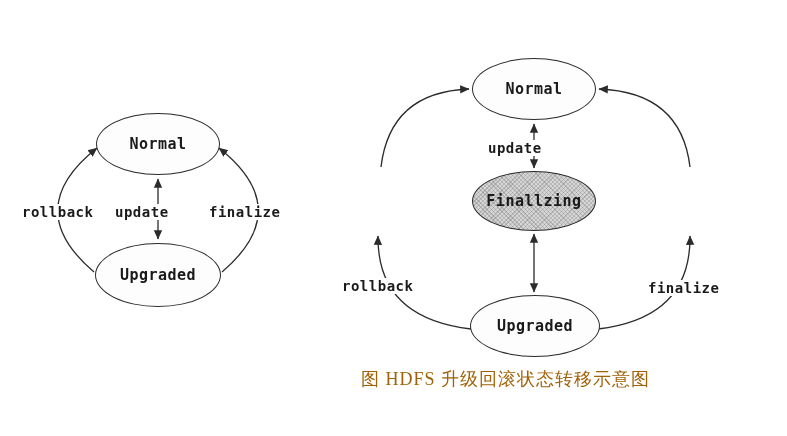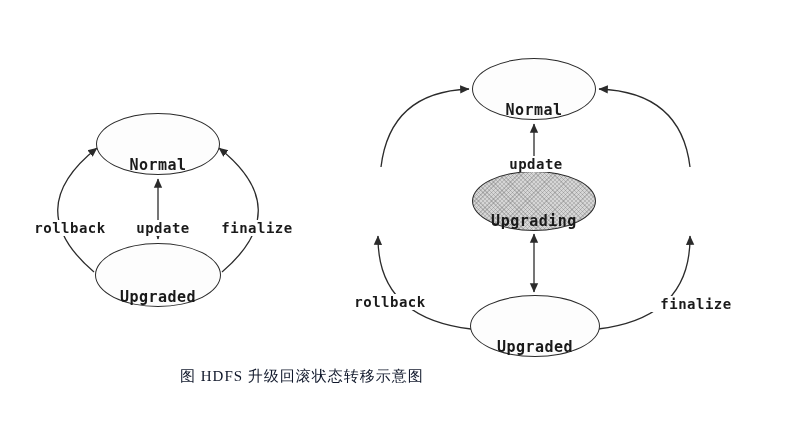--- a/index.html
+++ b/index.html
@@ -12,40 +12,40 @@
     background:var(--background);
     font-family:"DejaVu Sans Mono","Liberation Mono",monospace;
     overflow:hidden;
   }
   .edges{position:absolute;left:0;top:0;width:787px;height:436px;}
   .edges path, .edges line{fill:none;stroke:var(--line);stroke-width:1.3;}
   .edges marker path{fill:var(--line);stroke:none;}
   .node{
     position:absolute; border:1.6px solid var(--line); border-radius:50%;
     background:var(--node-fill);
-    display:flex; align-items:flex-end; justify-content:center;
+    display:flex; align-items:center; justify-content:center;
     color:var(--text); font-weight:700; font-size:15px; letter-spacing:.5px;
     box-sizing:border-box;
   }
   .node.shaded{
     border-width:1.8px;
     background:
       repeating-linear-gradient(45deg, rgba(90,90,90,.25) 0 1px, transparent 1px 3px),
       repeating-linear-gradient(135deg, rgba(90,90,90,.25) 0 1px, transparent 1px 3px),
       var(--shaded-fill);
   }
   .edge-label{
-    position:absolute; width:96px; text-align:center;
+    position:absolute; width:96px; text-align:left;
     background:var(--background); color:var(--text);
-    font-size:14px; font-weight:600; letter-spacing:.5px; line-height:16px;margin-top:16px;
+    font-size:14px; font-weight:600; letter-spacing:.5px; line-height:16px;
   }
   .caption{
-    position:absolute; left:180px; top:367px; width:470px; text-align:left;
+    position:absolute; left:180px; top:367px; width:470px; text-align:right;
     font-family:"Liberation Serif","DejaVu Serif",serif;
-    font-size:15px; color:#0f172a; letter-spacing:1px;
+    font-size:18px; color:#a16207; letter-spacing:1px;
   }
 </style>
 </head>
 <body>
 
 <div class="canvas">
 
   <svg class="edges" viewBox="0 0 787 436" xmlns="http://www.w3.org/2000/svg">
     <defs>
       <marker id="arr" viewBox="0 0 10 10" refX="8.5" refY="5" markerWidth="8" markerHeight="8" orient="auto-start-reverse">
@@ -73,21 +73,21 @@
   </div>
 
   <div class="edge-label" style="left:22px;top:204px;">rollback</div>
   <div class="edge-label" style="left:115px;top:204px;">update</div>
   <div class="edge-label" style="left:209px;top:204px;">finalize</div>
 
   <div class="node" style="left:472px;top:58px;width:124px;height:62px;">
     <span>Normal</span>
   </div>
   <div class="node shaded" style="left:472px;top:171px;width:124px;height:60px;">
-    <span>Upgrading</span>
+    <span>Finallzing</span>
   </div>
   <div class="node" style="left:470px;top:295px;width:130px;height:62px;">
     <span>Upgraded</span>
   </div>
 
   <div class="edge-label" style="left:488px;top:140px;">update</div>
   <div class="edge-label" style="left:342px;top:278px;">rollback</div>
   <div class="edge-label" style="left:648px;top:280px;">finalize</div>
 
   <div class="caption">图  HDFS 升级回滚状态转移示意图</div>

